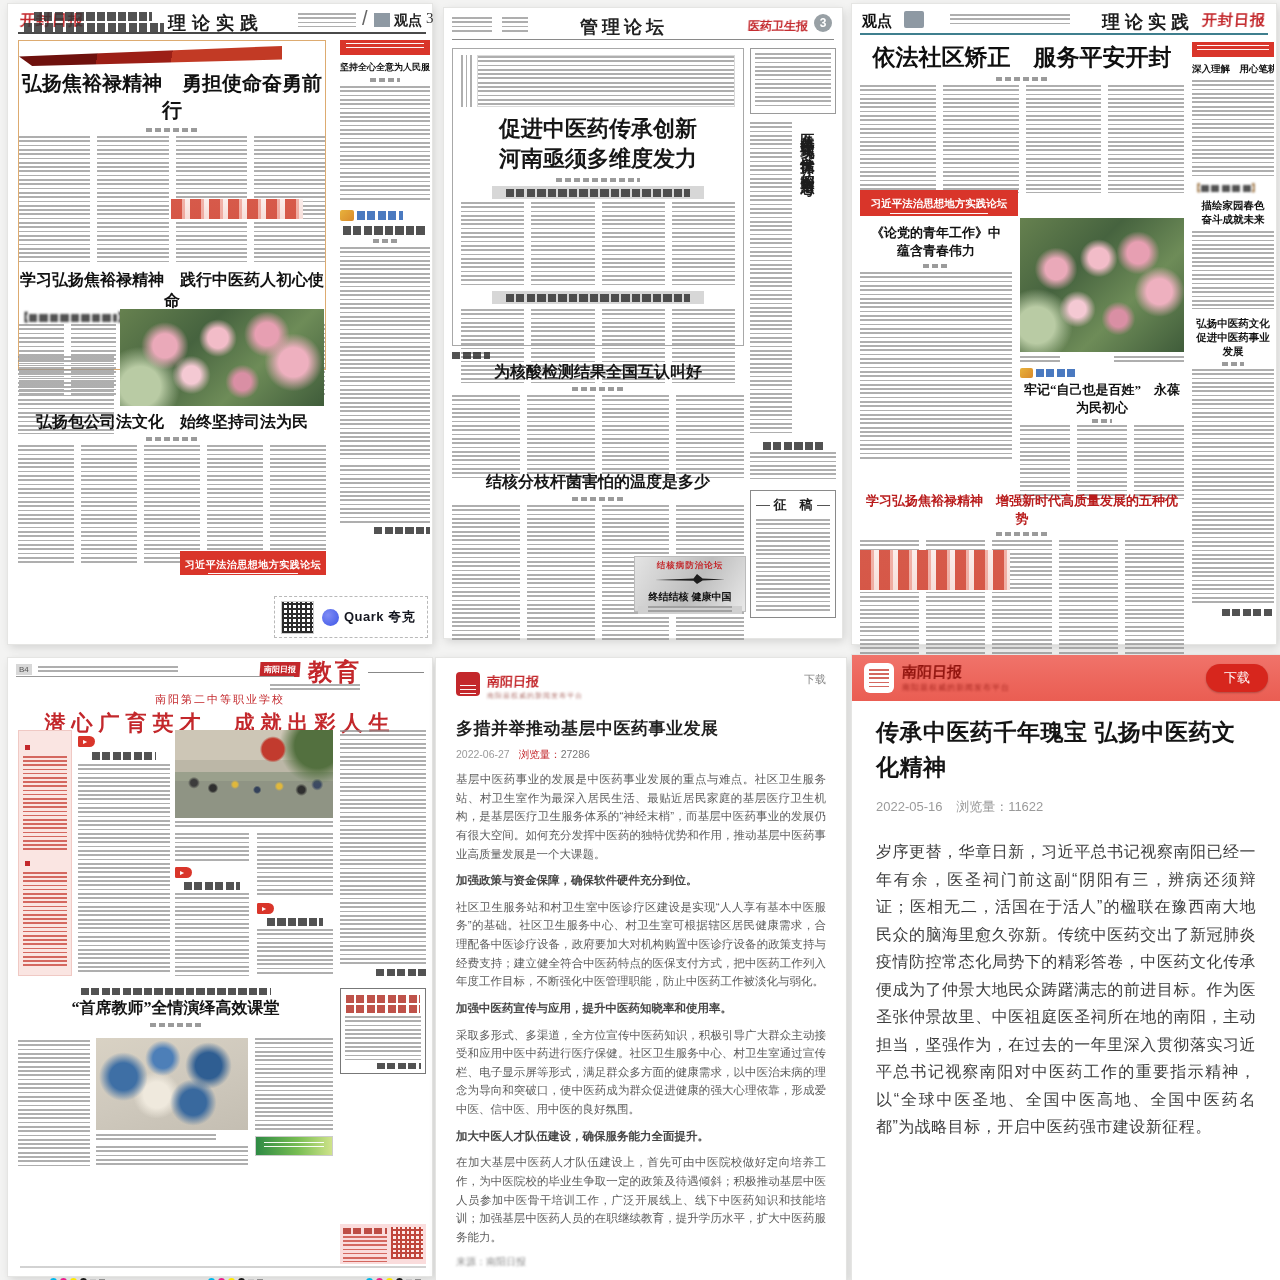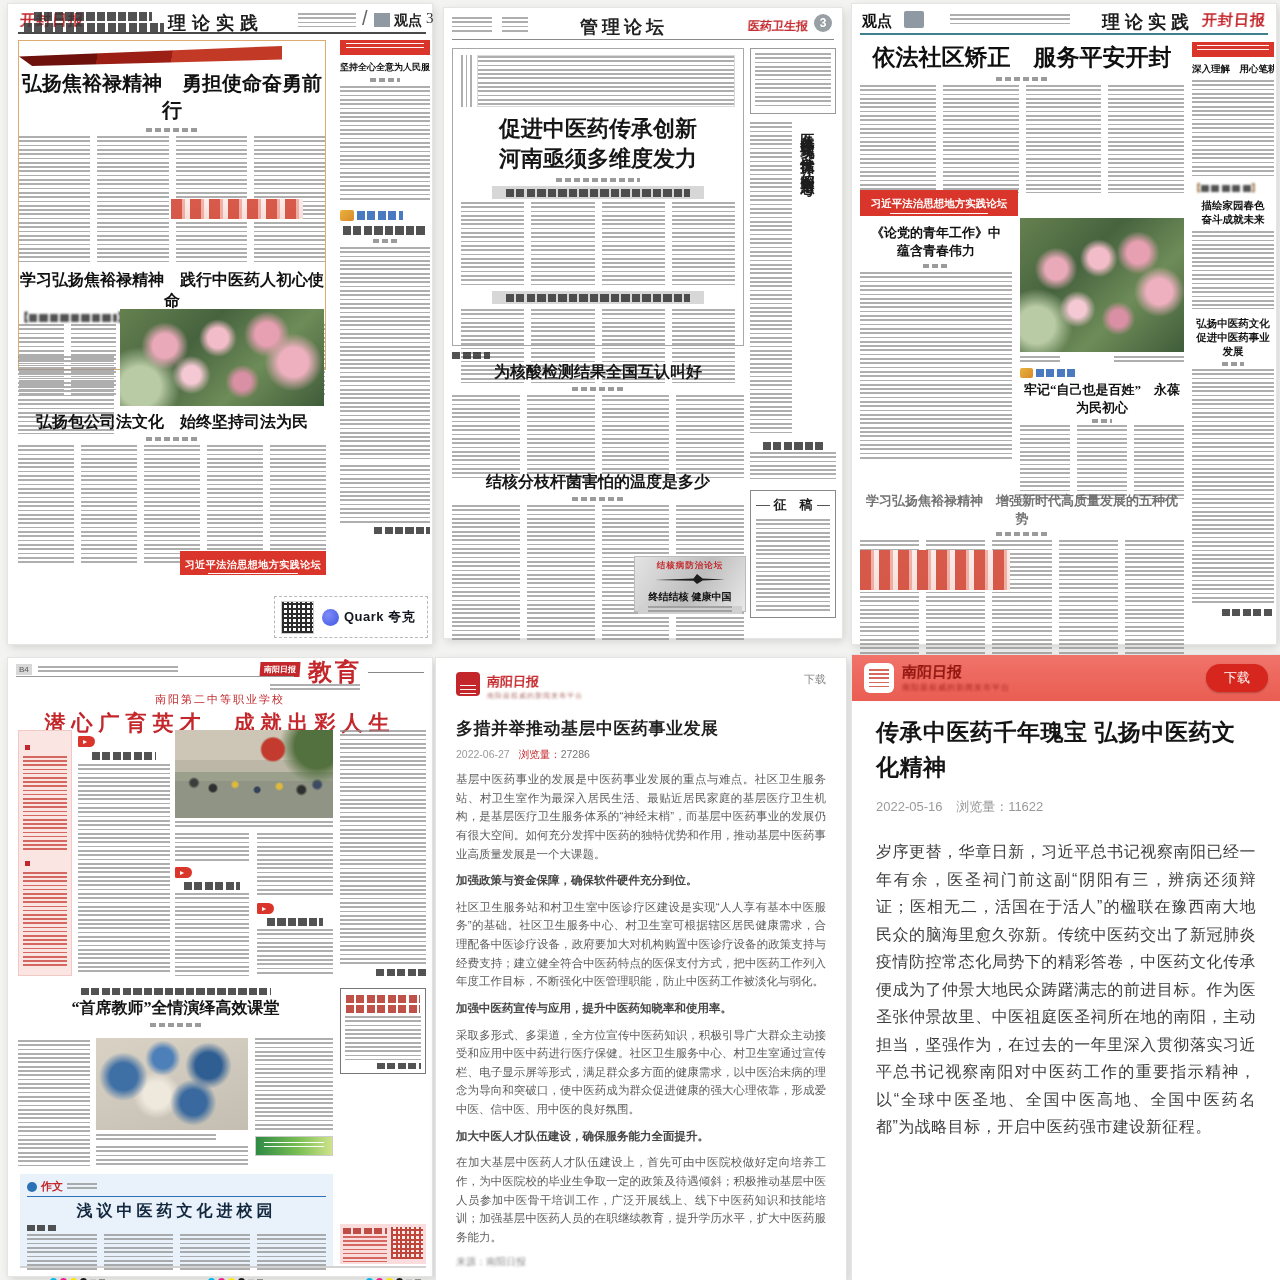--- a/index.html
+++ b/index.html
@@ -275,21 +275,21 @@
     </div>
     <div class="serif ctr blur1" style="font-size:13px;font-weight:900;margin-top:3px;color:#111">牢记“自己也是百姓”　永葆为民初心</div>
     <div class="by" style="width:20px;margin:2px auto"></div>
     <div class="cols" style="height:74px">
       <i class="tl"></i>
         <i class="tl"></i>
         <i class="tl"></i>
     </div>
   </div>
   <div class="abs" style="left:8px;top:488px;width:324px">
-    <div class="serif ctr blur1" style="font-size:13px;font-weight:900;color:#737373">学习弘扬焦裕禄精神　增强新时代高质量发展的五种优势</div>
+    <div class="serif ctr blur1" style="font-size:13px;font-weight:900;color:#b91c1c">学习弘扬焦裕禄精神　增强新时代高质量发展的五种优势</div>
     <div class="by"></div>
     <div class="cols" style="height:118px">
       <i class="tl"></i>
         <i class="tl"></i>
         <i class="tl"></i>
         <i class="tl"></i>
         <i class="tl"></i>
     </div>
   </div>
   <div class="redcal abs blur1" style="left:8px;top:546px;width:150px;height:40px"></div>
@@ -365,35 +365,20 @@
   <div class="ph-students abs" style="left:88px;top:380px;width:152px;height:92px"></div>
   <i class="tl abs" style="left:88px;top:476px;width:120px;height:6px"></i>
   <i class="tl abs" style="left:88px;top:488px;width:152px;height:22px"></i>
   <div class="abs" style="left:247px;top:380px;width:78px;height:94px">
       <i class="tl" style="height:100%"></i>
     </div>
   <div class="greenban abs" style="left:247px;top:478px;width:78px;height:20px;border:1px solid #ccc">
       <i class="tlw" style="height:8px;margin:5px 8px"></i>
     </div>
 
-  <div class="abs" style="left:12px;top:516px;width:313px;height:92px;background:#e9f2fa;padding:5px 7px">
-    <div style="display:flex;align-items:center;gap:4px;border-bottom:1.5px solid #2a72b5;padding-bottom:2px">
-      <span style="width:10px;height:10px;border-radius:50%;background:#2a72b5"></span>
-      <b class="blur1" style="color:#c3272b;font-size:11px">作文</b>
-      <i class="tl" style="width:30px;height:7px"></i>
-    </div>
-    <div class="serif ctr blur1" style="font-size:16px;font-weight:900;letter-spacing:4px;margin-top:4px;color:#13283f">浅议中医药文化进校园</div>
-    <div class="smh" style="width:30px;height:6px;margin:3px 0"></div>
-    <div class="cols" style="height:38px">
-      <i class="tl"></i>
-        <i class="tl"></i>
-        <i class="tl"></i>
-        <i class="tl"></i>
-    </div>
-  </div>
 
   <div class="abs" style="left:332px;top:330px;width:86px;height:86px;border:1.5px solid #777;padding:4px">
     <div class="smh rd" style="width:74px;height:8px"></div>
     <div class="smh rd" style="width:74px;height:8px"></div>
     <i class="tl" style="height:44px;margin-top:3px"></i>
     <div class="smh" style="width:44px;height:6px;margin:3px 0 0 auto"></div>
   </div>
   <div class="abs" style="left:332px;top:566px;width:86px;height:40px;background:#fadcdc;display:flex;gap:4px;padding:3px">
     <div style="flex:1">
       <div class="smh rd" style="width:44px;height:6px;margin:1px auto"></div>

